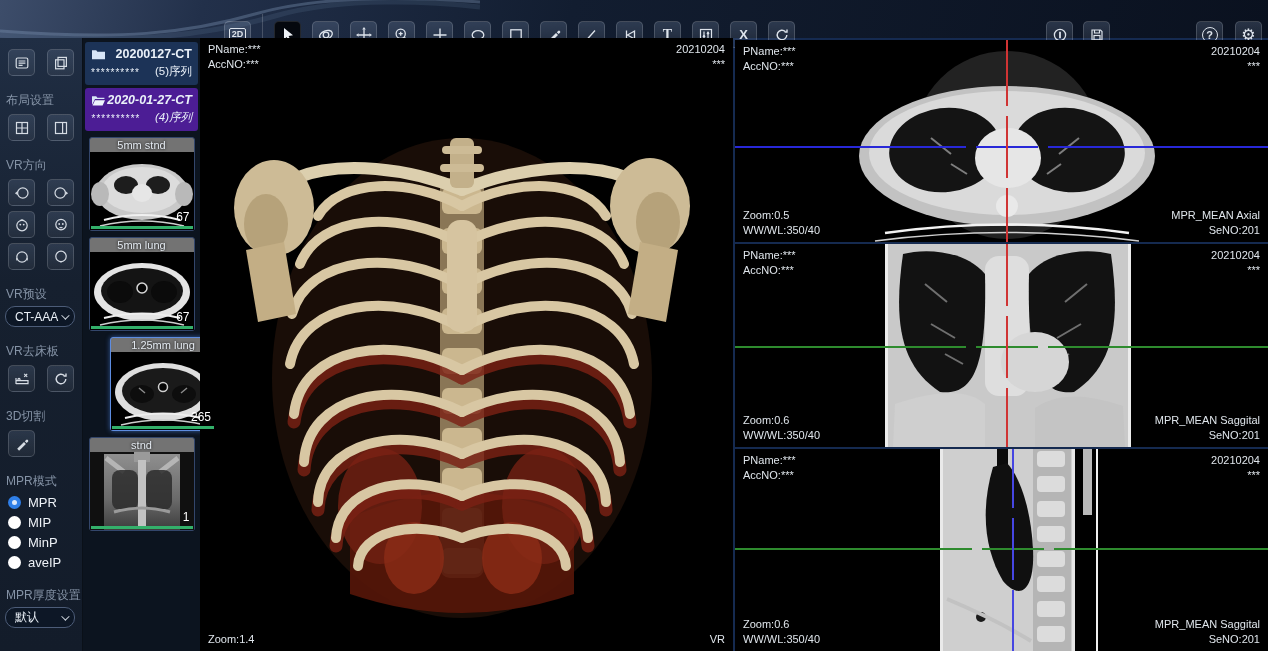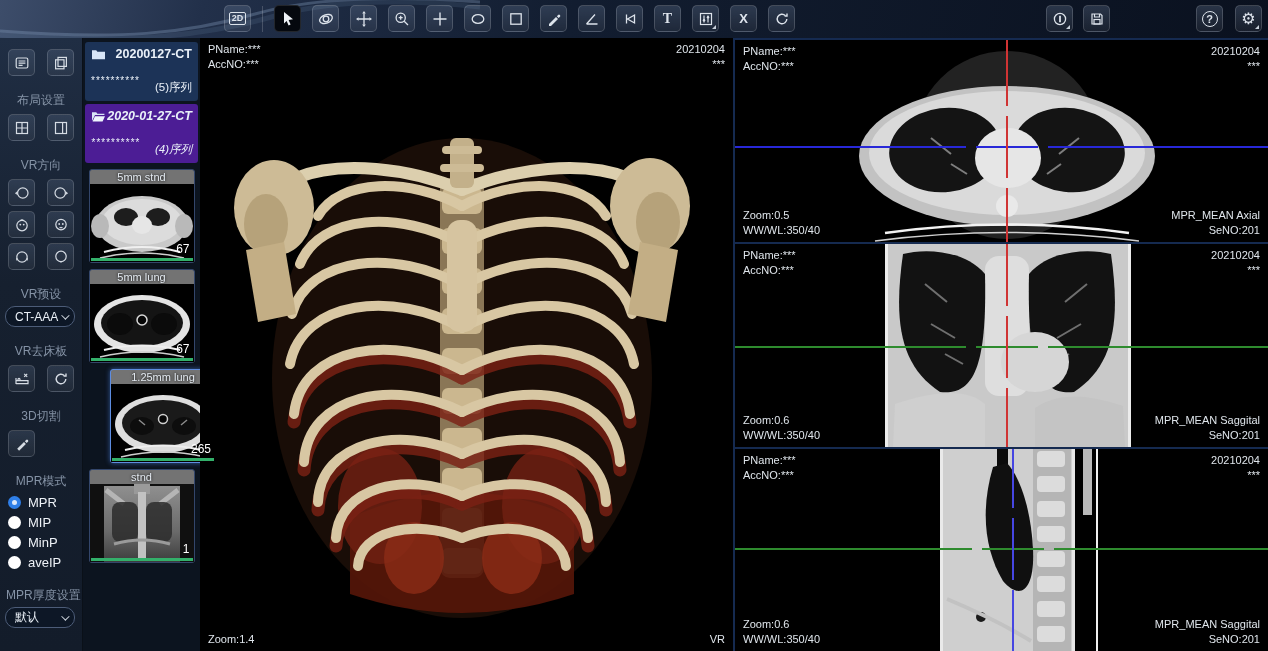--- a/index.html
+++ b/index.html
@@ -10,58 +10,58 @@
   .topbar { position:relative; height:38px; background:linear-gradient(105deg,#3d4d6a 0%,#22304a 16%,#121d30 45%,#0a111f 100%); }
   .swoosh { position:absolute; left:0; top:0; pointer-events:none; }
   .logo { position:absolute; left:12px; top:2px; color:#fff; white-space:nowrap; }
   .logo-main { font-size:25px; font-weight:bold; font-style:italic; letter-spacing:-0.5px; text-shadow:0 1px 2px #000; }
   .logo-cn { font-size:11px; font-weight:bold; margin-left:1px; }
   .tools-center { position:absolute; left:224px; top:5px; display:flex; align-items:center; gap:11px; }
   .tools-right { position:absolute; left:1046px; top:5px; display:flex; gap:10px; }
   .tools-corner { position:absolute; right:6px; top:5px; display:flex; gap:12px; }
   .tbtn { position:relative; width:27px; height:27px; border-radius:5px; border:1px solid rgba(255,255,255,0.17);
           background:linear-gradient(180deg,rgba(120,140,170,0.28),rgba(255,255,255,0.06));
-          color:#dde3eb; display:flex; align-items:center; justify-content:center; cursor:pointer; }
+          color:#dde3eb; display:flex; align-items:center; justify-content:center; cursor:pointer;margin-top:16px; }
   .tbtn.active { background:#05080e; border-color:rgba(255,255,255,0.12); }
   .tbtn svg { display:block; }
   .tsep { width:1px; height:26px; background:rgba(255,255,255,0.18); }
   .glyph2d { font-size:9px; font-weight:bold; border:1px solid #dde3eb; border-radius:2px; padding:0 2px; line-height:11px; }
   .glyphT { font-size:14px; font-weight:bold; font-family:"Liberation Serif", serif; }
   .glyphX { font-size:13px; font-weight:bold; }
   .qwrap { font-size:11px; font-weight:bold; width:16px; height:16px; border:1.4px solid #dde3eb; border-radius:50%; display:flex; align-items:center; justify-content:center; }
   .glyphGear { font-size:16px; line-height:16px; }
   .hasmenu::after { content:""; position:absolute; right:2px; bottom:2px; width:0; height:0; border-left:4px solid transparent; border-bottom:4px solid #c7cfd9; }
 
   
   .main { display:flex; height:613px; }
 
   
   .sidebar { width:83px; background:linear-gradient(180deg,#202e44 0%,#16202f 40%,#131c2a 100%); border-right:1px solid #0a1018; padding:6px 5px 0; }
   .srow { display:flex; justify-content:space-between; padding:0 3px; margin:5px 0 4px; }
   .srow.single { justify-content:flex-start; }
   .sbtn { position:relative; width:27px; height:27px; border-radius:5px; border:1px solid rgba(255,255,255,0.16);
           background:linear-gradient(180deg,rgba(110,130,160,0.25),rgba(255,255,255,0.05));
           color:#d6dce4; display:flex; align-items:center; justify-content:center; cursor:pointer; }
-  .slabel { font-size:12px; color:#8removed593a6; color:#8593a6; margin:16px 1px 3px; white-space:nowrap;text-align:center; }
+  .slabel { font-size:12px; color:#8removed593a6; color:#8593a6; margin:16px 1px 3px; white-space:nowrap; }
   .select { width:70px; height:21px; border-radius:10px; background:#0d1726; border:1px solid #4c5c78; color:#eaf0f7;
             font-size:12px; display:flex; align-items:center; justify-content:space-between; padding:0 7px 0 9px; margin:3px 0 2px; cursor:pointer; }
   .chev { width:6px; height:6px; border-right:1.5px solid #cfd6de; border-bottom:1.5px solid #cfd6de; transform:rotate(45deg) translateY(-2px); }
   .radio-row { display:flex; align-items:center; gap:7px; height:18px; margin:2px 0 2px 3px; cursor:pointer; }
   .radio { width:13px; height:13px; border-radius:50%; background:#fff; position:relative; flex:0 0 auto; }
   .radio.checked { background:#2f7fe8; }
   .radio.checked::after { content:""; position:absolute; left:4px; top:4px; width:5px; height:5px; border-radius:50%; background:#dce9fb; }
   .radio-label { font-size:13px; color:#eef2f7; }
 
   
   .series { width:117px; background:#0c141f; padding-top:2px; }
   .study { margin:2px 2px 3px; border-radius:3px; padding:5px 6px 6px; background:#1c3357; color:#eaf1f9; cursor:pointer; }
   .study-row { display:flex; justify-content:space-between; align-items:center; }
   .study-title { font-size:12.5px; font-weight:bold; }
   .study-stars { font-size:10px; letter-spacing:1px; margin-top:5px; }
-  .study-count { font-size:11.5px; margin-top:19px; }
+  .study-count { font-size:11.5px; margin-top:3px; }
   .thumb { width:106px; margin:6px auto 2px; border:1px solid #33466b; border-radius:3px; background:#737373; position:relative; cursor:pointer; }
   .thumb.selected { border-color:#5d8ce0; box-shadow:0 0 5px rgba(70,120,210,0.7);margin-left:27px; }
   .thumb-title { position:absolute; top:1px; left:0; right:0; text-align:center; font-size:11px; color:#e3e9f0; z-index:3; text-shadow:0 0 3px #000; }
   .thumb-count { position:absolute; right:4px; bottom:6px; font-size:12px; color:#fff; z-index:3; }
   .thumb-bar { position:absolute; left:1px; right:1px; bottom:1px; height:3px; z-index:3; }
   .thumb svg { display:block; margin-top:14px; }
 
   
   .vr-view { width:533px; position:relative; background:#000; overflow:hidden; }
   .vsep { width:2px; background:#152a50; }

